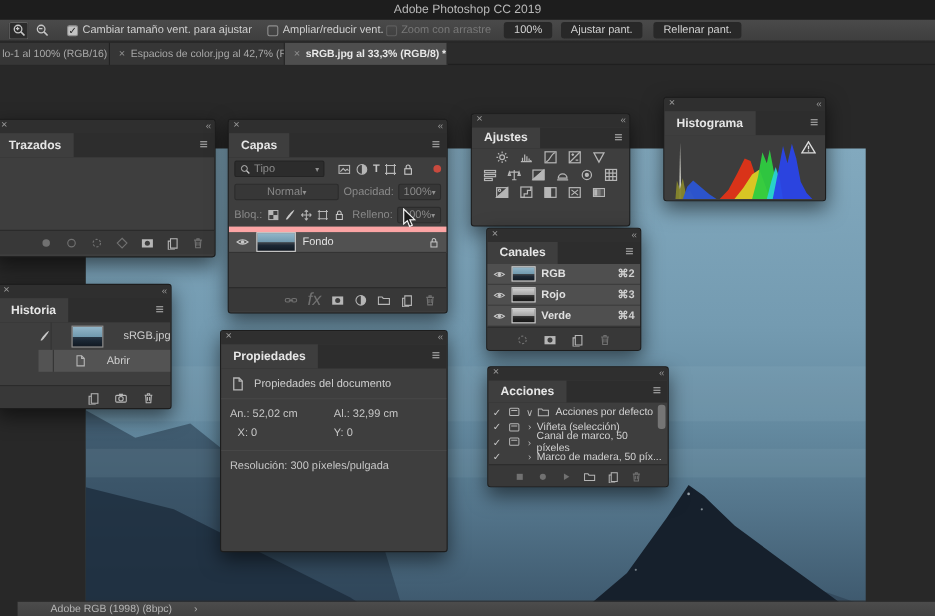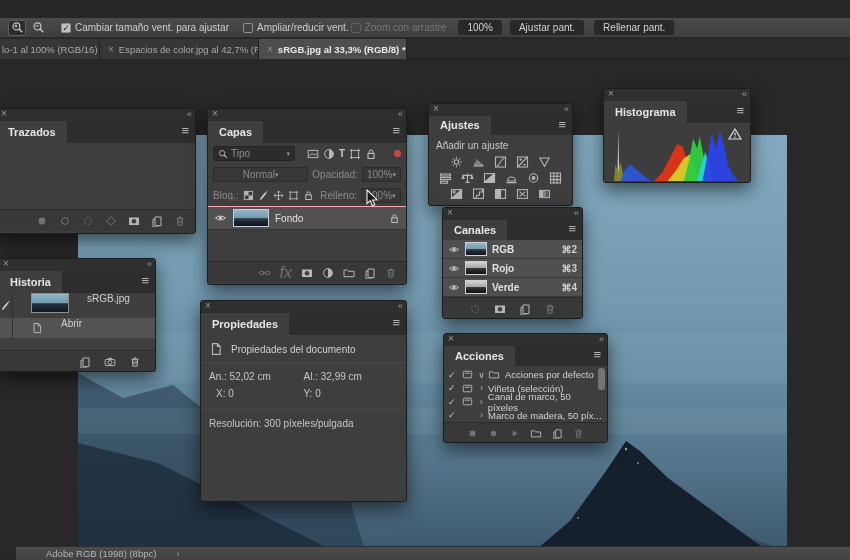--- a/index.html
+++ b/index.html
@@ -60,42 +60,42 @@
   .fx { font-size:16px; font-style:italic; color:#b6b6b6; }
 
   
   .row { display:flex; align-items:center; gap:4px; padding:0 5px; }
   .searchbox { width:82px; height:15px; background:#2c2c2c; border:1px solid #242424; border-radius:2px;
                display:flex; align-items:center; gap:3px; padding:0 4px; color:#8d8d8d; }
   .ddbox { height:15px; background:#373737; border:1px solid #2c2c2c; border-radius:2px;
            display:flex; align-items:center; justify-content:center; padding:0 4px; color:#8a8a8a; }
   .lbl-dim { color:#8a8a8a; }
   .red-dot { width:7px; height:7px; border-radius:50%; background:#c84a3e; margin-left:auto; }
-  .layer-row { height:24px; background:#515151; border-top:1px solid #fca5a5; border-bottom:1px solid #333;
+  .layer-row { height:24px; background:#515151; border-top:5px solid #fca5a5; border-bottom:1px solid #333;
                display:flex; align-items:center; gap:6px; padding:0 6px; color:#e2e2e2; }
   .thumb { width:36px; height:18px; border:1px solid #cfcfcf;
            background:linear-gradient(180deg,#93b6c9 0%, #7099ae 52%, #27364472 53%, #1b2734 70%, #111922 100%); }
   .thumb.small { width:22px; height:14px; }
   .thumb.gray { background:linear-gradient(180deg,#d2d2d2 0%, #a3a3a3 52%, #3a3a3a 53%, #262626 70%, #161616 100%); }
   .caret { font-size:7px; color:#909090; }
 
   
   .chan-row { height:19px; background:#4f4f4f; border-bottom:1px solid #3b3b3b;
               display:flex; align-items:center; gap:5px; padding:0 5px; color:#e0e0e0;font-weight:bold; }
   .chan-short { margin-left:auto; color:#cfcfcf; }
 
   
   .act-row { height:13.5px; display:flex; align-items:center; font-size:9.5px; color:#d2d2d2; padding:0 4px; }
   .act-check { width:12px; color:#c9c9c9; font-size:9px; }
   .act-dialog { width:15px; }
   .act-chev { width:13px; color:#b9b9b9; font-size:9px; text-align:center; }
   .scrollthumb { position:absolute; right:2px; width:7px; border-radius:3px; background:#757575; }
 
   
-  .hist-row { display:flex; gap:18px; }
+  .hist-row { display:flex; align-items:center; gap:18px;margin-left:36px; }
   .hist-gutter { width:14px; align-self:stretch; border-right:1px solid #343434;
                  display:flex; align-items:center; justify-content:center; }
   .hthumb { width:38px; height:20px; border:1px solid #8f8f8f;
             background:linear-gradient(180deg,#93b6c9 0%, #7099ae 52%, #273644 53%, #1b2734 70%, #111922 100%); }
 
   
   .prop-head { display:flex; align-items:center; gap:8px; padding:7px 8px 6px 8px; border-bottom:1px solid #474747; }
   .prop-grid { display:grid; grid-template-columns:1fr 1fr; gap:6px 0; padding:8px 8px 10px 8px;
                border-bottom:1px solid #474747; color:#c6c6c6; }
   .prop-res { padding:8px; color:#c6c6c6; }
@@ -206,20 +206,23 @@
           <line x1="7" y1="4.4" x2="7" y2="7.6" stroke="#dcdcdc" stroke-width="1.2"></line>
           <circle cx="7" cy="9.2" r="0.7" fill="#dcdcdc"></circle>
         </symbol>
       <symbol id="i-mag" viewBox="0 0 12 12">
           <circle cx="5" cy="5" r="3.2" fill="none" stroke="#c6c6c6"></circle>
           <line x1="7.4" y1="7.4" x2="10.4" y2="10.4" stroke="#c6c6c6" stroke-width="1.4"></line>
         </symbol>
     </defs>
   </svg>
 
+  <div class="titlebar">
+    <span>Adobe Photoshop CC 2019</span>
+  </div>
 
   <div class="optionsbar">
     <div class="tool sel">
       <svg class="g" width="13" height="13">
           <use href="#i-mag"></use>
           <line x1="3.4" y1="5" x2="6.6" y2="5" stroke="#c6c6c6"></line>
           <line x1="5" y1="3.4" x2="5" y2="6.6" stroke="#c6c6c6"></line>
         </svg>
     </div>
     <div class="tool" style="margin-left:3px">
@@ -533,21 +536,20 @@
 
   <div class="panel" style="left:428px; top:103px; width:145px; height:103px">
     <div class="p-chrome">
       <span class="p-x">×</span>
       <span class="p-col">«</span>
     </div>
     <div class="p-tabs" style="height:19px">
       <span class="p-tab" style="line-height:19px">Ajustes</span>
       <span class="p-menu" style="line-height:17px">≡</span>
     </div>
-    <div class="adj-sub">Añadir un ajuste</div>
     <div class="adj-row">
       <span class="adj-ic">
           <svg class="g" width="13" height="12" viewBox="0 0 12 12">
             <circle cx="6" cy="6" r="2.2"></circle>
             <path d="M6,0.8 v1.6 M6,9.6 v1.6 M0.8,6 h1.6 M9.6,6 h1.6 M2.3,2.3 l1.1,1.1 M8.6,8.6 l1.1,1.1 M9.7,2.3 l-1.1,1.1 M3.4,8.6 l-1.1,1.1"></path>
           </svg>
         </span>
       <span class="adj-ic">
           <svg class="g" width="13" height="12" viewBox="0 0 12 12">
             <path d="M1,10 h10 M2.5,10 V6.5 M4.5,10 V3.5 M6.5,10 V5 M8.5,10 V7 M10,10 V8.4"></path>

